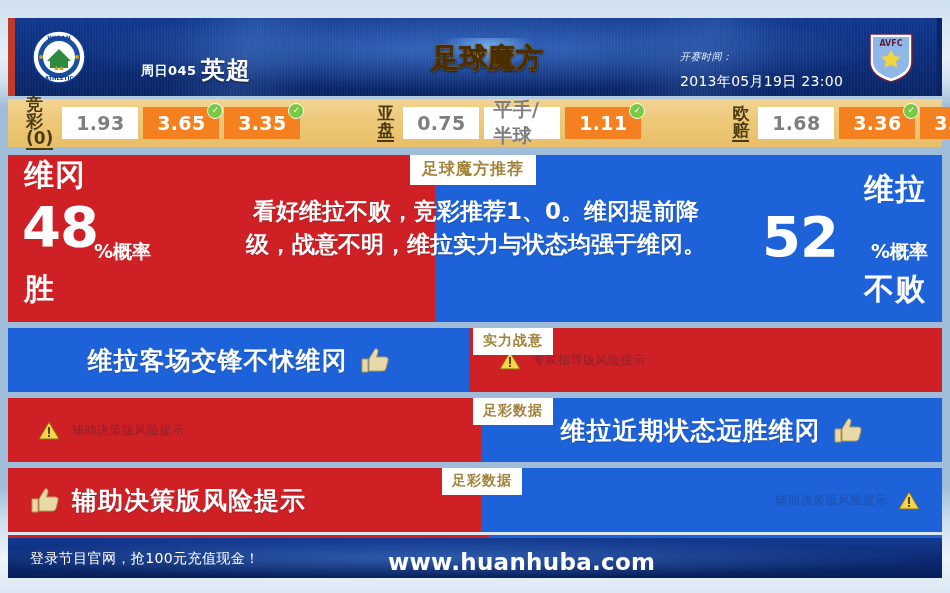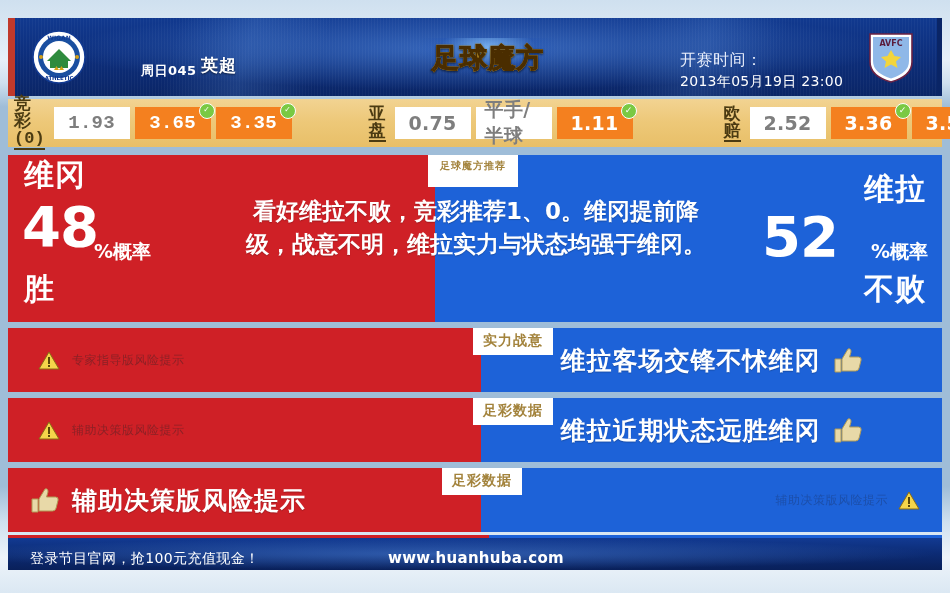--- a/index.html
+++ b/index.html
@@ -25,41 +25,41 @@
 
   .hdr-sheen{position:absolute;left:0;top:0;width:100%;height:78px;
     background:linear-gradient(105deg,rgba(255,255,255,0) 18%,rgba(120,180,255,.16) 26%,rgba(255,255,255,0) 34%,
                                 rgba(255,255,255,0) 66%,rgba(120,180,255,.14) 74%,rgba(255,255,255,0) 82%);}
 
   .badge-home,.badge-away{position:absolute;top:12px;width:54px;height:54px;}
   .badge-home{left:24px;}
   .badge-away{right:24px;}
 
   .hdr-round{position:absolute;left:133px;top:44px;color:#ffffff;font-size:13px;font-weight:bold;letter-spacing:.5px;}
-  .hdr-league{position:absolute;left:193px;top:36px;color:#ffffff;font-size:17px;font-weight:bold;letter-spacing:1px;
+  .hdr-league{position:absolute;left:193px;top:36px;color:#ffffff;font-size:24px;font-weight:bold;letter-spacing:1px;
     text-shadow:0 1px 2px rgba(0,0,0,.55);}
 
   .hdr-logo{position:absolute;left:410px;top:20px;width:140px;height:40px;
     background:radial-gradient(ellipse at 50% 24%,rgba(140,200,255,.75) 0%,rgba(30,80,180,.25) 48%,rgba(10,40,110,0) 72%);
     display:flex;align-items:center;justify-content:center;}
   .hdr-logo-text{font-size:27px;font-weight:bold;letter-spacing:1px;
     background:linear-gradient(180deg,#fff6c0 0%,#ffd84a 38%,#e8a014 62%,#ffe37a 100%);
     -webkit-background-clip:text;background-clip:text;color:transparent;
     -webkit-text-stroke:1.2px #4a2d00;
     filter:drop-shadow(0 1px 1px rgba(0,0,0,.6));}
 
-  .hdr-kick-label{position:absolute;left:672px;top:32px;color:#e8eefb;font-size:16px;letter-spacing:.5px;}
+  .hdr-kick-label{position:absolute;left:672px;top:32px;color:#e8eefb;font-size:10px;letter-spacing:.5px;font-style:italic;}
   .hdr-kick-value{position:absolute;left:672px;top:55px;color:#ffffff;font-size:14px;letter-spacing:.3px;}
 
   
   .odds{position:absolute;left:8px;top:99px;width:934px;height:48px;
     background:linear-gradient(180deg,#f2d392 0%,#edc878 48%,#e8bf68 100%);
     display:flex;align-items:center;}
   .odds-grp{display:flex;align-items:center;}
-  .odds-grp.g1{margin-left:6px;font-family:Liberation Mono, monospace;}
+  .odds-grp.g1{margin-left:18px;}
   .odds-grp.g2{margin-left:72px;}
   .odds-grp.g3{margin-left:86px;}
   .odds-title{color:#4b3b12;font-size:17px;font-weight:bold;margin-right:9px;
     border-bottom:2px solid #4b3b12;padding-bottom:1px;line-height:1;}
   .cell{position:relative;height:32px;min-width:58px;padding:0 9px;margin-right:5px;
     display:flex;align-items:center;justify-content:center;
     font-size:19px;font-weight:bold;letter-spacing:.3px;}
   .cell.plain{background:#ffffff;color:#7e7e7e;}
   .cell.hot{background:#f4801f;color:#ffffff;}
   .tick{position:absolute;right:-4px;top:-4px;width:14px;height:14px;border-radius:50%;
@@ -79,22 +79,22 @@
   .L .side-num{left:14px;top:44px;}
   .L .side-pct{left:86px;top:84px;}
   .L .side-res{left:16px;top:114px;}
 
   .R .side-team{right:16px;top:14px;}
   .R .side-num{right:104px;top:54px;}
   .R .side-pct{right:14px;top:84px;}
   .R .side-res{right:16px;top:114px;}
 
   .rec-badge{position:absolute;left:465px;top:0px;transform:translateX(-50%);
-    background:#ffffff;color:#a3833c;font-size:10px;font-weight:bold;
-    padding:4px 12px 14px;letter-spacing:1px;z-index:6;white-space:nowrap;}
+    background:#ffffff;color:#a3833c;font-size:16px;font-weight:bold;
+    padding:4px 12px 5px;letter-spacing:1px;z-index:6;white-space:nowrap;}
 
   .rec-text{position:absolute;left:238px;top:40px;width:460px;z-index:5;
     color:#ffffff;font-size:23px;font-weight:bold;line-height:1.42;text-align:center;
     text-shadow:0 1px 1px rgba(0,0,0,.22);}
 
   
   .row{position:absolute;left:8px;width:934px;height:64px;display:flex;}
   .row1{top:328px;}
   .row2{top:398px;}
   .row3{top:468px;}
@@ -112,28 +112,28 @@
   .warn{width:22px;height:19px;flex:0 0 auto;}
 
   .factline{display:flex;align-items:center;gap:12px;width:100%;justify-content:center;
     color:#ffffff;font-size:25px;font-weight:bold;letter-spacing:1px;
     text-shadow:0 1px 1px rgba(0,0,0,.22);}
   .thumb{width:30px;height:27px;flex:0 0 auto;}
 
   .risk-right{display:flex;align-items:center;gap:10px;width:100%;justify-content:flex-end;padding-right:22px;}
 
   
-  .footer{position:absolute;left:8px;top:538px;width:934px;height:32px;
+  .footer{position:absolute;left:8px;top:538px;width:934px;height:40px;
     background:linear-gradient(180deg,#123a92 0%,#0c2b74 50%,#09205a 100%);}
   .footer:before{content:"";position:absolute;inset:0;
     background:radial-gradient(ellipse at 46% 50%,rgba(90,150,240,.45) 0%,rgba(10,35,100,0) 70%);}
   .footer-top-red{position:absolute;left:0;top:-3px;width:481px;height:3px;background:#cf2026;}
   .footer-top-blue{position:absolute;left:481px;top:-3px;width:453px;height:3px;background:#1d62d8;}
   .footer-promo{position:absolute;left:22px;top:12px;color:#ffffff;font-size:14px;letter-spacing:.4px;}
-  .footer-url{position:absolute;left:380px;top:11px;color:#ffffff;font-size:15px;font-weight:bold;letter-spacing:.3px;}
+  .footer-url{position:absolute;left:380px;top:11px;color:#ffffff;font-size:23px;font-weight:bold;letter-spacing:.3px;}
 </style>
 </head>
 <body>
 
 <div class="stage">
 
   <div class="header">
     <div class="hdr-sheen"></div>
     <div class="hdr-left-bar"></div>
     <div class="hdr-right-bar"></div>
@@ -195,21 +195,21 @@
         </div>
       <div class="cell hot">
           <span>1.11</span>
           <span class="tick">✓</span>
         </div>
     </div>
 
     <div class="odds-grp g3">
       <span class="odds-title">欧赔</span>
       <div class="cell plain">
-          <span>2.52</span>
+          <span>1.68</span>
         </div>
       <div class="cell hot">
           <span>3.36</span>
           <span class="tick">✓</span>
         </div>
       <div class="cell hot">
           <span>3.54</span>
         </div>
     </div>
   </div>
@@ -225,37 +225,37 @@
       <span class="side-team">维拉</span>
       <span class="side-num">52</span>
       <span class="side-pct">%概率</span>
       <span class="side-res">不败</span>
     </div>
     <div class="rec-badge">足球魔方推荐</div>
     <div class="rec-text">看好维拉不败，竞彩推荐1、0。维冈提前降级，战意不明，维拉实力与状态均强于维冈。</div>
   </div>
 
   <div class="row row1">
+    <div class="half blue" style="width:461px">
+      <div class="factline">
+        <span>维拉客场交锋不怵维冈</span>
+        <svg class="thumb" viewBox="0 0 30 27">
+          <path d="M2 12 h6 v13 h-6 z" fill="#e8d9a8" stroke="#b09a56" stroke-width="1"></path>
+          <path d="M9 12 l6 -10 q3 -1 3 3 l-1.5 5 h9 q3 0 2.6 3 l-2 8 q-.5 3 -3.6 3 h-13.5 z" fill="#e8d9a8" stroke="#b09a56" stroke-width="1"></path>
+        </svg>
+      </div>
+    </div>
     <div class="half red" style="width:473px">
       <div class="risk">
         <svg class="warn" viewBox="0 0 22 19">
           <path d="M11 1 L21 18 L1 18 Z" fill="#f5d54a" stroke="#8a6d14" stroke-width="1"></path>
           <rect x="10" y="6" width="2" height="7" fill="#5a4708"></rect>
           <rect x="10" y="14" width="2" height="2" fill="#5a4708"></rect>
         </svg>
         <span class="risk-text">专家指导版风险提示</span>
-      </div>
-    </div>
-    <div class="half blue" style="width:461px">
-      <div class="factline">
-        <span>维拉客场交锋不怵维冈</span>
-        <svg class="thumb" viewBox="0 0 30 27">
-          <path d="M2 12 h6 v13 h-6 z" fill="#e8d9a8" stroke="#b09a56" stroke-width="1"></path>
-          <path d="M9 12 l6 -10 q3 -1 3 3 l-1.5 5 h9 q3 0 2.6 3 l-2 8 q-.5 3 -3.6 3 h-13.5 z" fill="#e8d9a8" stroke="#b09a56" stroke-width="1"></path>
-        </svg>
       </div>
     </div>
     <div class="row-badge" style="left:465px">实力战意</div>
   </div>
 
   <div class="row row2">
     <div class="half red" style="width:473px">
       <div class="risk">
         <svg class="warn" viewBox="0 0 22 19">
           <path d="M11 1 L21 18 L1 18 Z" fill="#f5d54a" stroke="#8a6d14" stroke-width="1"></path>

